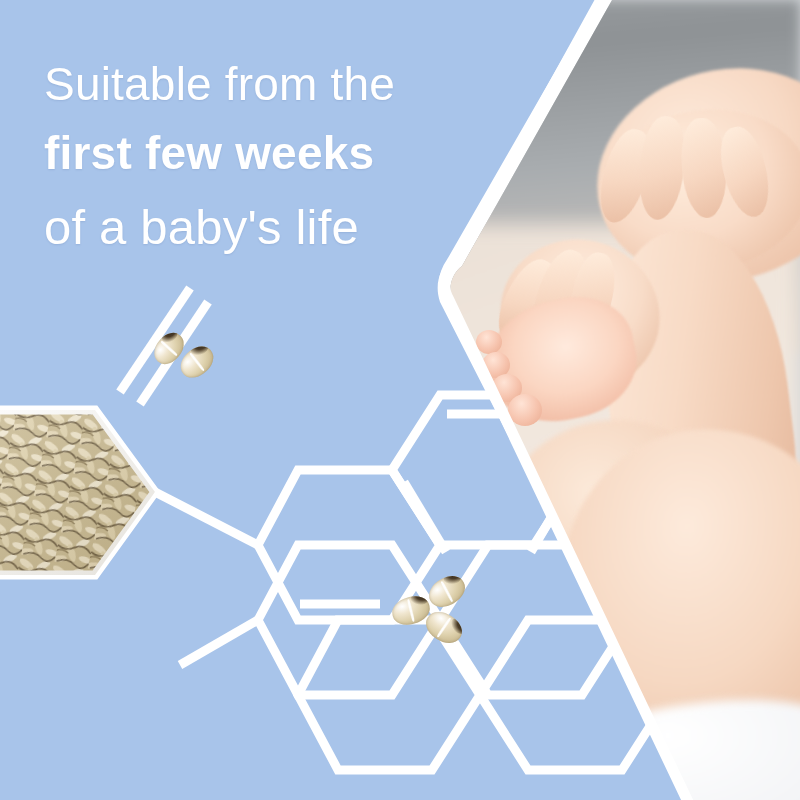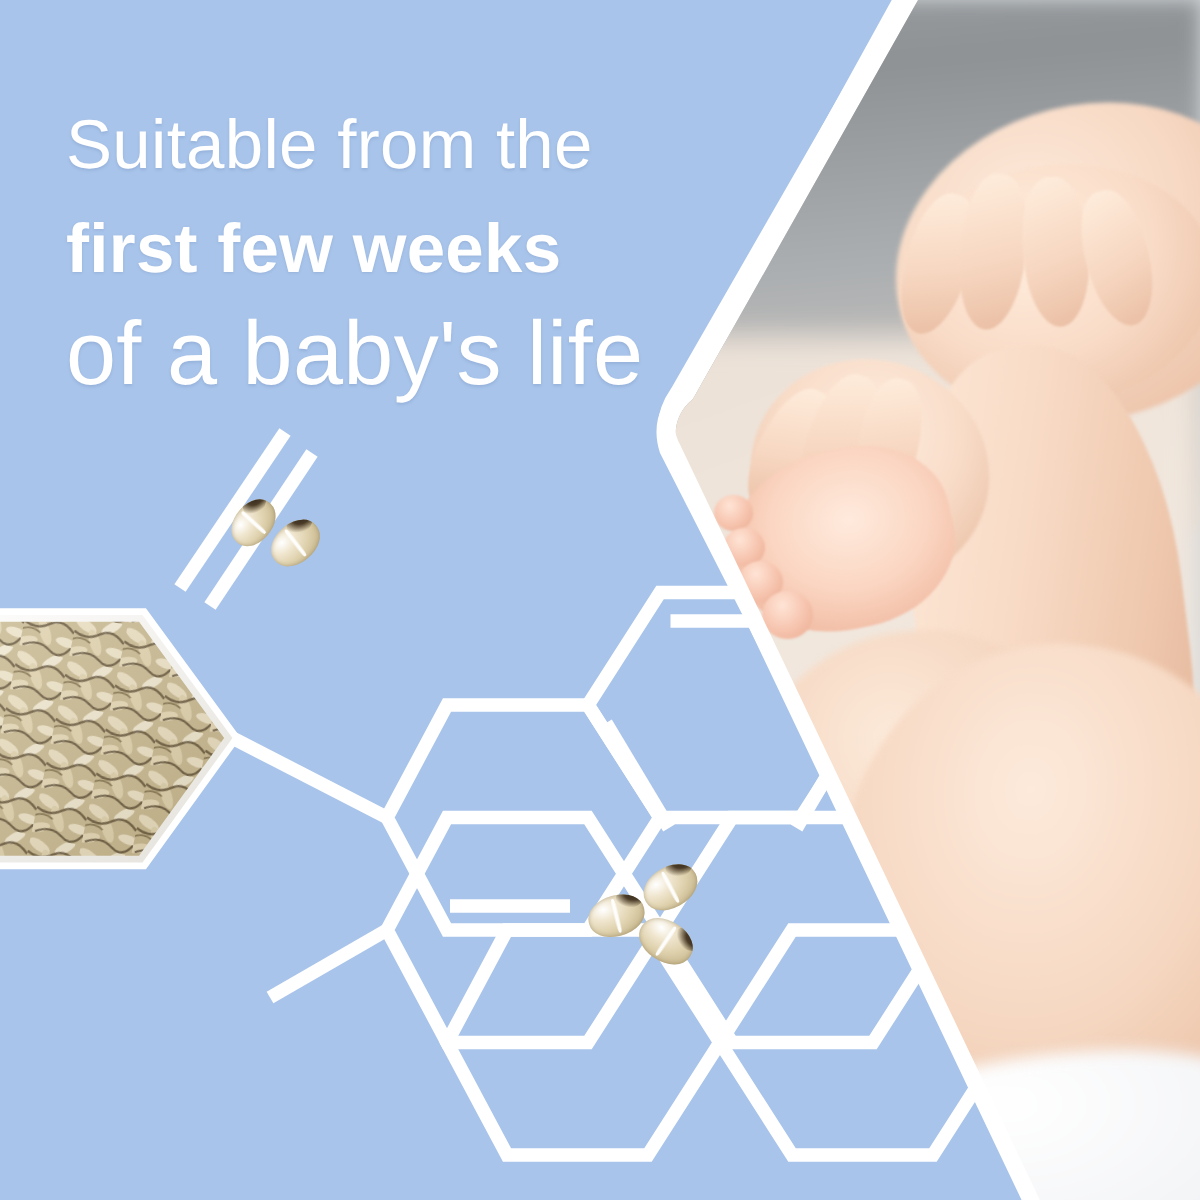--- a/index.html
+++ b/index.html
@@ -46,24 +46,24 @@
 
   
   .headline{
     position:absolute;left:44px;top:58px;
     color:#ffffff;
     line-height:1.16;
     letter-spacing:.2px;
     text-shadow:0 1px 2px rgba(90,120,170,.22);
     user-select:none;
   }
-  .hl-line{display:block;white-space:nowrap;margin-top:12px;}
+  .hl-line{display:block;white-space:nowrap;}
   .hl-1{font-size:46px;font-weight:300;}
   .hl-2{font-size:46px;font-weight:700;margin-top:16px;}
-  .hl-3{font-size:60px;font-weight:300;margin-top:8px;}
+  .hl-3{font-size:49px;font-weight:300;margin-top:18px;}
 
   
   .photo-wrap{
     position:absolute;inset:0;
     clip-path:path("M 612,0 L 800,0 L 800,800 L 690,800 L 452,300 C 448,286 452,274 462,266 Z");
   }
   .photo-outline{
     position:absolute;inset:0;
     clip-path:path("M 600,-10 L 812,-10 L 812,812 L 700,812 L 440,302 C 434,284 440,268 452,258 Z");
     background:#ffffff;

